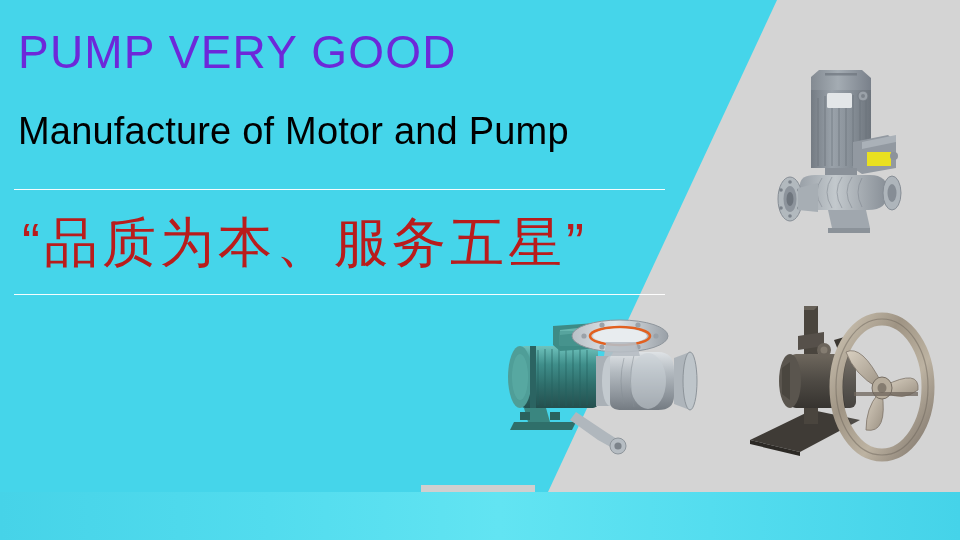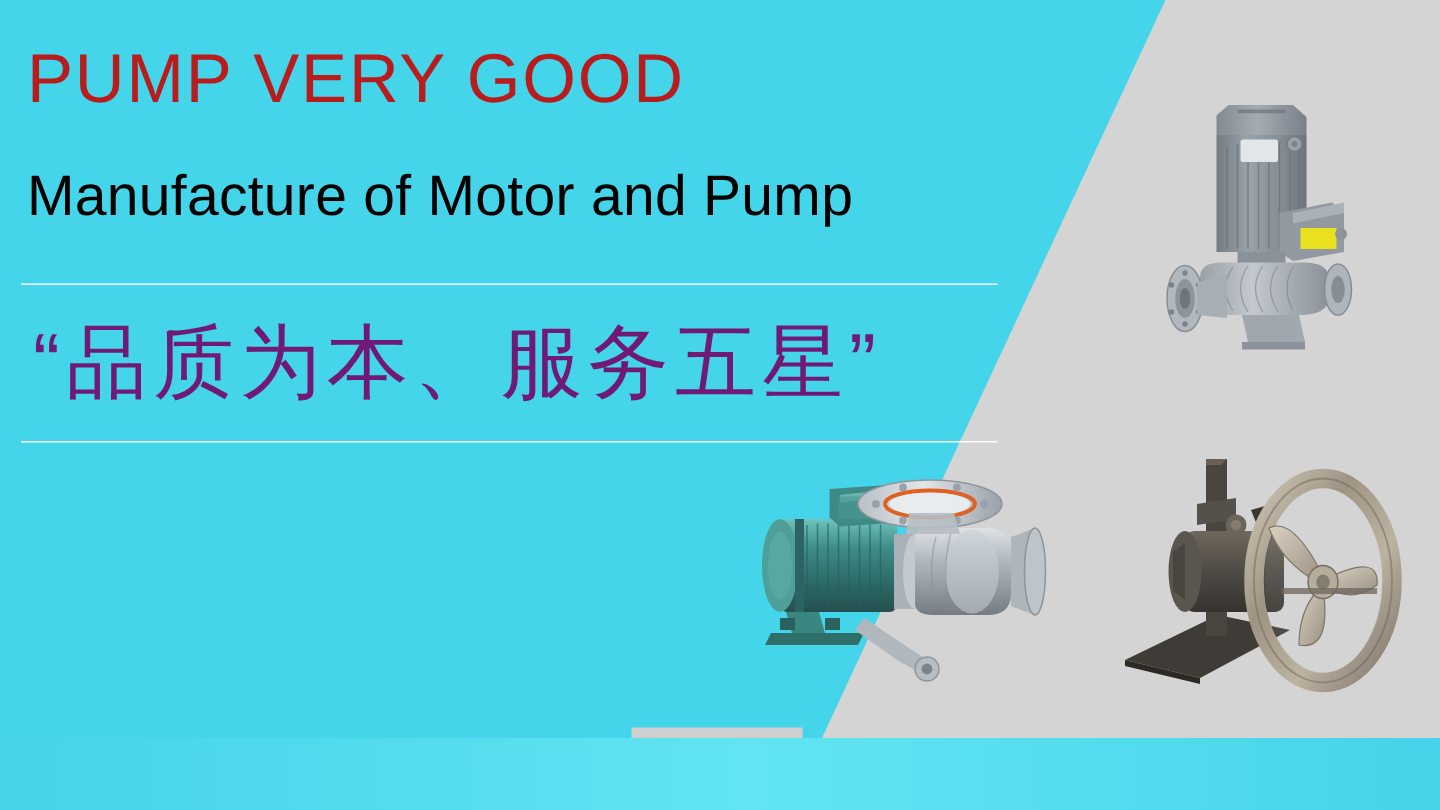--- a/index.html
+++ b/index.html
@@ -56,21 +56,21 @@
     left: 0; top: 0;
     width: 700px;
   }
   .headline {
     position: absolute;
     left: 18px; top: 26px;
     font-size: 46px;
     line-height: 52px;
     letter-spacing: 1.2px;
     font-weight: 300;
-    color: #b91c1c;
+    color: #6d28d9;
     white-space: nowrap;
   }
   .subhead {
     position: absolute;
     left: 18px; top: 108px;
     font-size: 38px;
     line-height: 46px;
     letter-spacing: 0.2px;
     font-weight: 300;
     color: #000000;
@@ -86,21 +86,21 @@
   .rule-top  { top: 189px; width: 651px; }
   .rule-bot  { top: 294px; width: 651px; }
 
   .slogan {
     position: absolute;
     left: 22px; top: 198px;
     font-size: 54px;
     line-height: 88px;
     letter-spacing: 4px;
     font-weight: 500;
-    color: #701a75;
+    color: #b91c1c;
     white-space: nowrap;
   }
 
   
   .product {
     position: absolute;
   }
   .p-inline-pump { left: 770px; top: 52px;  width: 150px; height: 190px; }
   .p-horiz-pump  { left: 498px; top: 300px; width: 215px; height: 165px; }
   .p-mixer       { left: 742px; top: 292px; width: 205px; height: 172px; }

